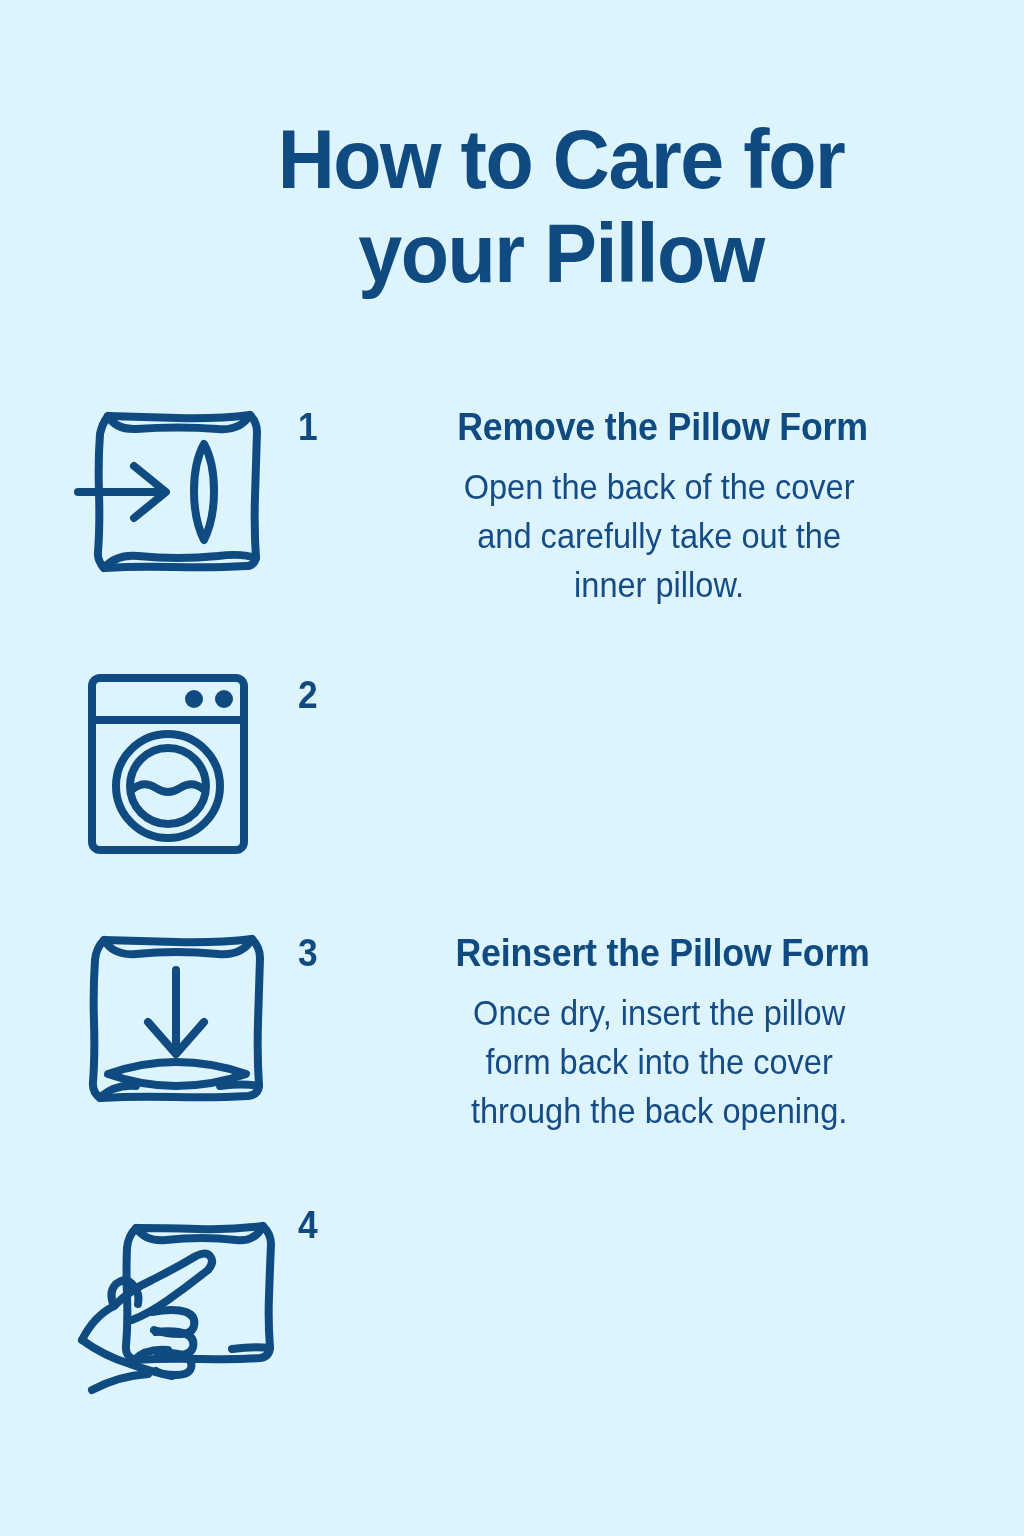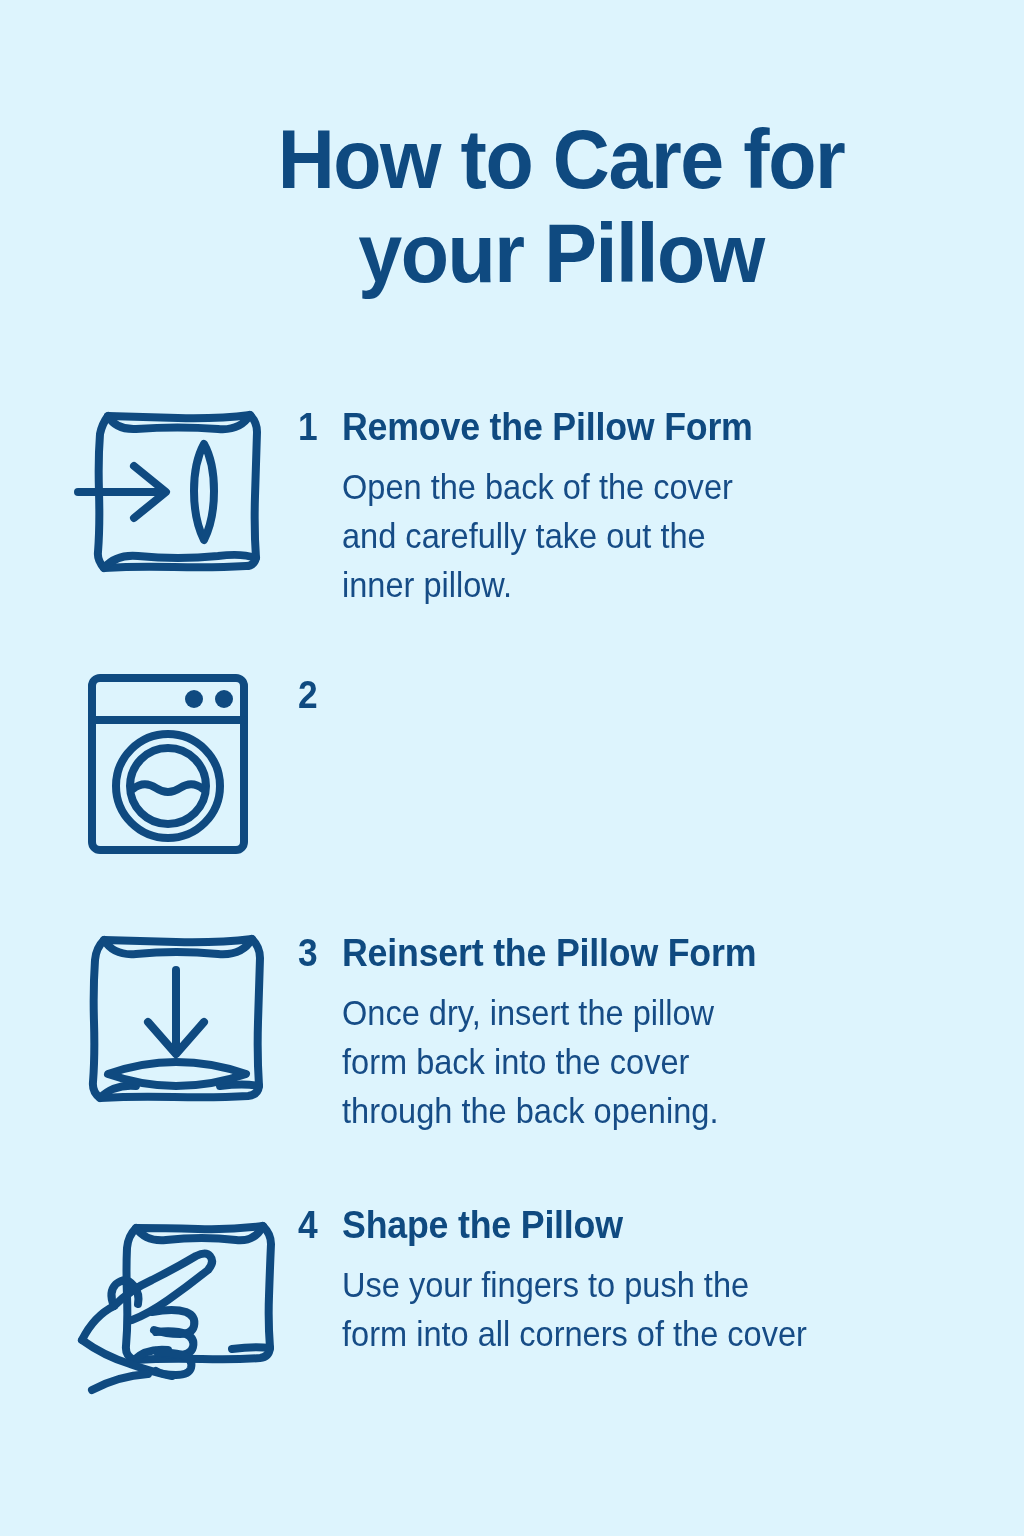--- a/index.html
+++ b/index.html
@@ -91,20 +91,21 @@
     font-weight: bold;
     font-size: 38px;
     line-height: 46px;
     color: #0f4a80;
     width: 44px;
     transform: scaleX(0.93);
     transform-origin: left center;
   }
   .step-body {
     flex: 1 1 auto;
+    text-align: center;
   }
   .step-heading {
     font-weight: bold;
     font-size: 38px;
     line-height: 46px;
     letter-spacing: -0.2px;
     color: #0f4a80;
     transform: scaleX(0.94);
     transform-origin: left center;
     white-space: nowrap;
@@ -257,24 +258,17 @@
             <path d="M102 147 Q120 146 129 150 Q137 154 135 162 Q133 169 120 169 Q106 169 100 165"></path>
 
             <path d="M26 134 Q38 110 58 100"></path>
             <path d="M26 134 Q48 150 74 158 Q96 166 116 170"></path>
             <path d="M36 184 Q62 170 92 168"></path>
           </g>
         </svg>
       </div>
       <div class="text-cell">
         <div class="step-num">4</div>
-        <div class="step-body">
-          <div class="step-heading">Shape the Pillow</div>
-          <div class="step-desc">
-            <span class="desc-line">Use your fingers to push the</span>
-            <span class="desc-line">form into all corners of the cover</span>
-          </div>
-        </div>
       </div>
     </div>
 
   </div>
 </div>
 
 </body></html>

